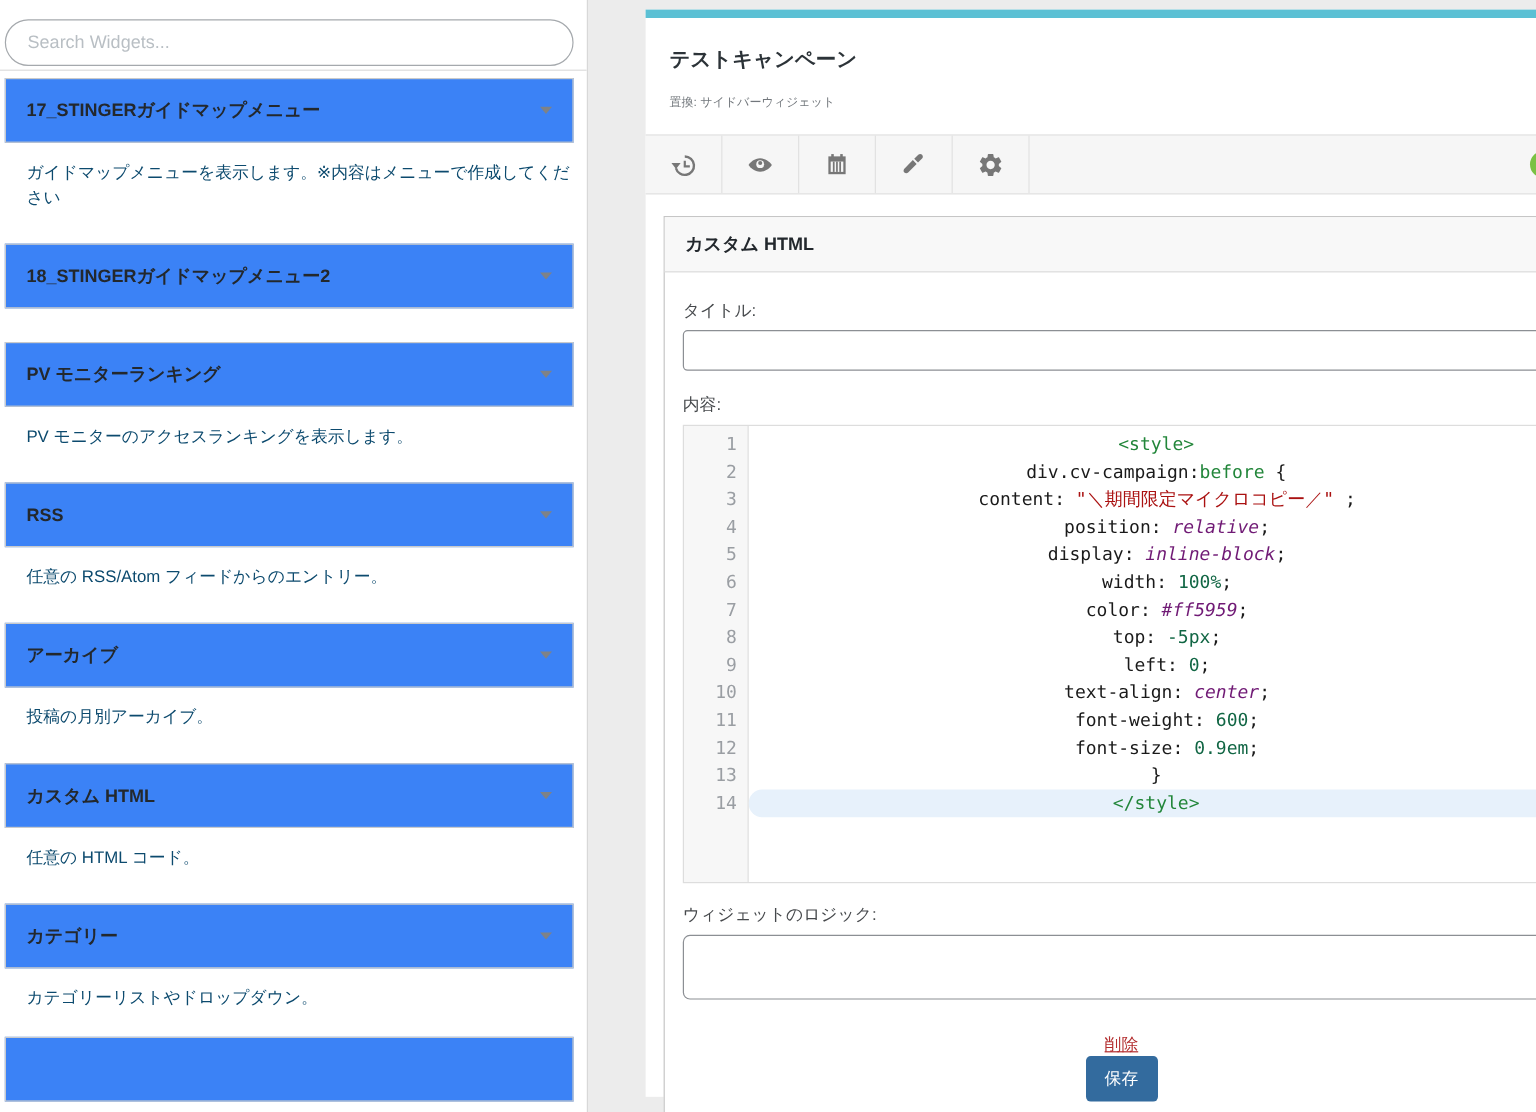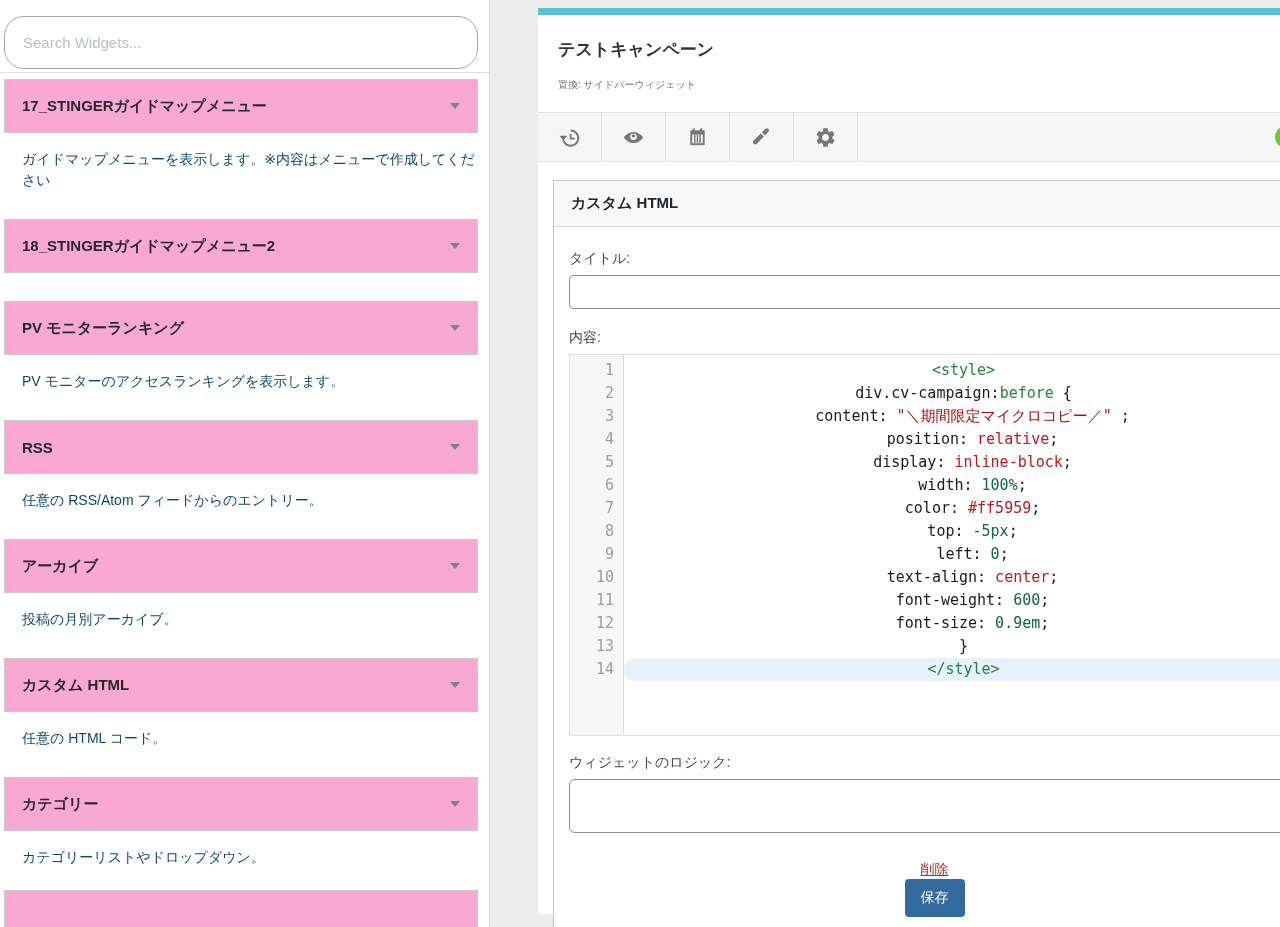--- a/index.html
+++ b/index.html
@@ -9,28 +9,28 @@
     font-family:"Liberation Sans","DejaVu Sans",sans-serif;
     color:#23282d;
   }
   
   .left-panel{
     position:absolute;left:0;top:0;width:490px;height:927px;
     background:#fff;border-right:1px solid #d8d8d8;box-sizing:border-box;overflow:hidden;
   }
   .search-wrap{padding:16px 11px 0 4px;}
   .search-input{
-    width:100%;height:53px;box-sizing:border-box;border:1px solid #a5a9ad;border-radius:20px;
+    width:100%;height:39px;box-sizing:border-box;border:1px solid #a5a9ad;border-radius:20px;
     padding:0 18px;font-size:15px;color:#333;outline:none;background:#fff;
     font-family:"Liberation Sans","DejaVu Sans",sans-serif;
   }
   .search-input::placeholder{color:#b9bfc4;}
   .search-divider{border-bottom:1px solid #ddd;margin-top:3px;}
   .w-box{
-    margin:28px 11px 16px 4px;height:54px;background:#f9a8d4;border:1px solid #c9cacb;
+    margin:28px 11px 4px 4px;height:54px;background:#3b82f6;border:1px solid #c9cacb;
     box-sizing:border-box;display:flex;align-items:center;padding:0 17px;cursor:pointer;
   }
   .w-item:first-child .w-box{margin-top:6px;}
   .w-item:last-child .w-box{margin-top:22px;}
   .w-title{font-weight:bold;font-size:15px;color:#23282d;flex:1;}
   .tri-down{width:0;height:0;border-left:5px solid transparent;border-right:5px solid transparent;border-top:6px solid #7e8287;}
   .w-desc{margin:14px 12px 0 22px;font-size:14px;color:#0c4a6e;line-height:21px;}
   
   .panel{
     position:absolute;left:538px;top:8px;width:791px;height:906px;
@@ -78,21 +78,21 @@
   .gutter{
     width:54px;background:#f7f7f7;border-right:1px solid #ddd;color:#9a9ea3;
     text-align:right;padding:4px 9px 0 0;box-sizing:border-box;flex:none;
   }
   .code{flex:1;padding-top:4px;background:#fff;text-align:center;}
   .code-line{white-space:pre;height:23px;padding-left:4px;color:#000;}
   .code-line.active{background:#e7f1fb;border-radius:11px;}
   .tok-plain{color:#1a1a1a;}
   .tok-tag{color:#22863a;}
   .tok-string{color:#aa1111;}
-  .tok-atom{color:#b91c1c;}
+  .tok-atom{color:#701a75;font-style:italic;}
   .tok-number{color:#116644;}
   .footer{display:flex;justify-content:space-between;align-items:center;margin-top:24px;flex-direction:column;}
   .delete-link{color:#b32d2e;text-decoration:underline;font-size:14px;cursor:pointer;}
   .save-btn{
     background:#336b9e;color:#fff;border:none;border-radius:4px;padding:10px 16px;
     font-size:14px;cursor:pointer;font-family:"Liberation Sans","DejaVu Sans",sans-serif;
   }
 </style>
 </head>
 <body>

